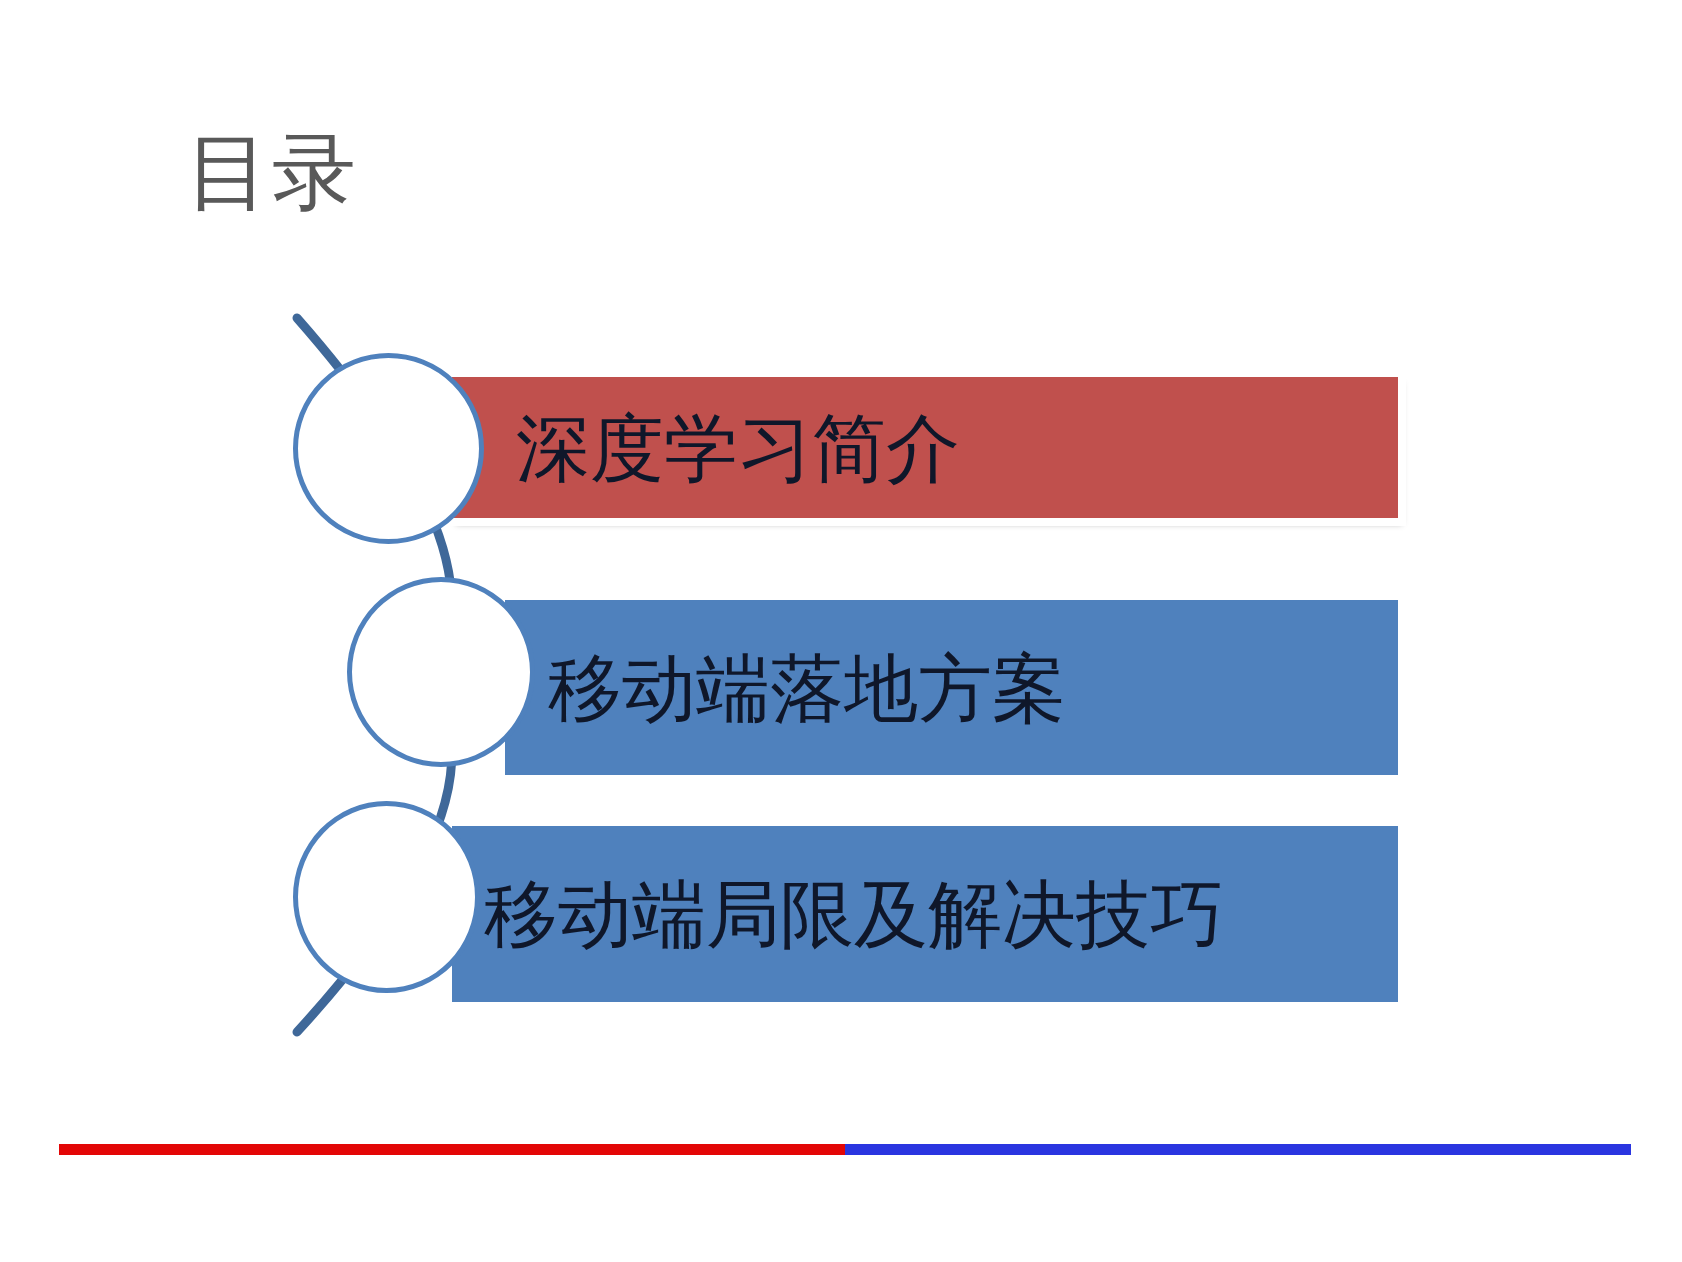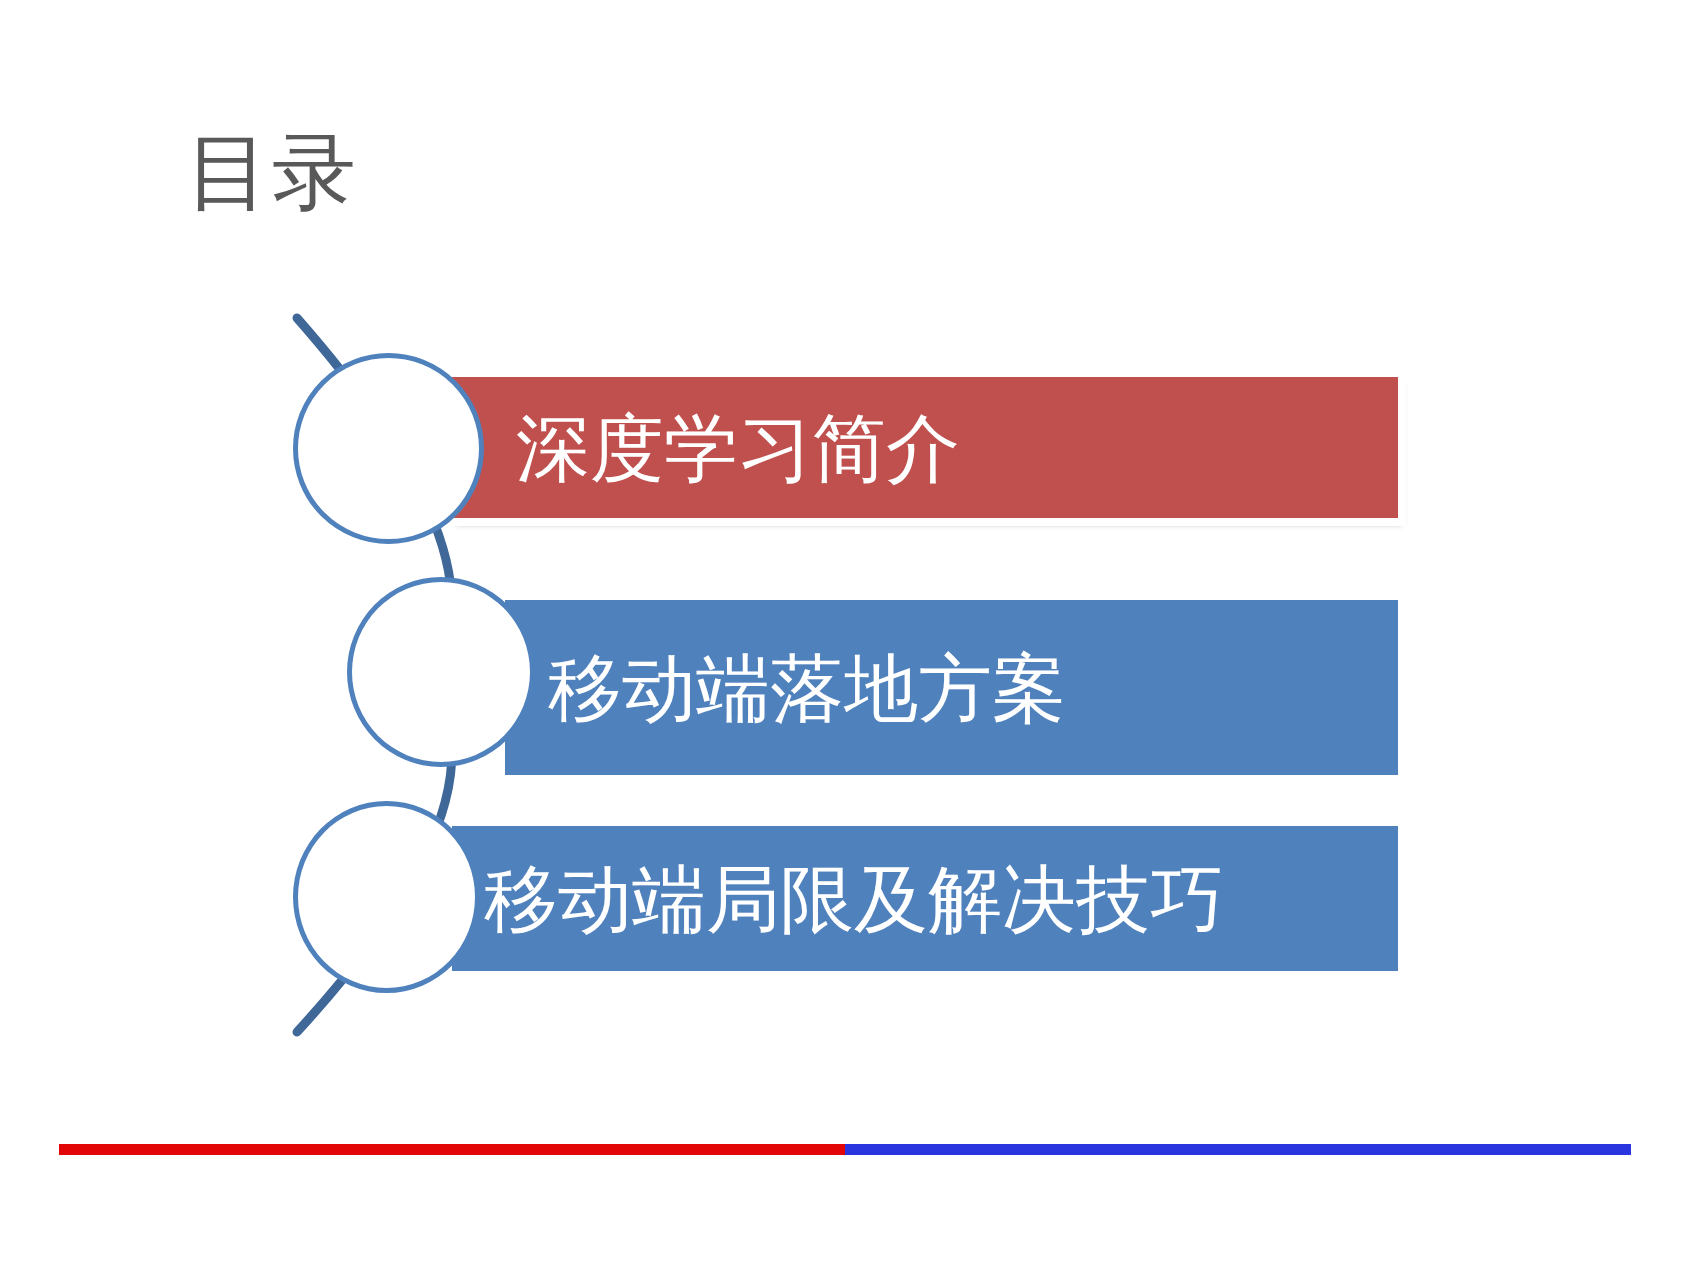--- a/index.html
+++ b/index.html
@@ -1,25 +1,25 @@
 <!DOCTYPE html>
 <html><head>
 <meta charset="utf-8">
 <style>
   html, body { margin: 0; padding: 0; }
   body { width: 1682px; height: 1262px; background: #ffffff; position: relative; overflow: hidden; }
   .abs { position: absolute; }
   .title { left: 186px; top: 130px; font-family: "DejaVu Sans", sans-serif; font-size: 84px; color: #595959; line-height: 1; letter-spacing: 2px; }
   svg.arc { left: 0; top: 0; }
   .box { position: absolute; display: flex; align-items: center; box-sizing: border-box; }
-  .box .label { font-family: "DejaVu Serif", "Liberation Serif", serif; color: #ffffff; font-size: 74px; white-space: nowrap; line-height: 1; }
+  .box .label { font-family: "DejaVu Serif", "Liberation Serif", serif; color: #0f172a; font-size: 74px; white-space: nowrap; line-height: 1; }
   .box-red { left: 452px; top: 377px; width: 946px; height: 141px; background: #c0504d;
     outline: 8px solid #ffffff; box-shadow: 4px 6px 6px rgba(0,0,0,0.35); }
   .box-blue2 { left: 505px; top: 600px; width: 893px; height: 175px; background: #4f81bd; }
-  .box-blue3 { left: 452px; top: 826px; width: 946px; height: 145px; background: #4f81bd; }
+  .box-blue3 { left: 452px; top: 826px; width: 946px; height: 176px; background: #4f81bd; }
   .circle { position: absolute; border-radius: 50%; background: #ffffff; border: 5px solid #4f81bd; box-sizing: border-box; }
   .bar { height: 11px; top: 1144px; }
 </style>
 </head>
 <body>
 
 <div>
   <div class="abs title">目录</div>
 
   <svg class="abs arc" width="1682" height="1262">

